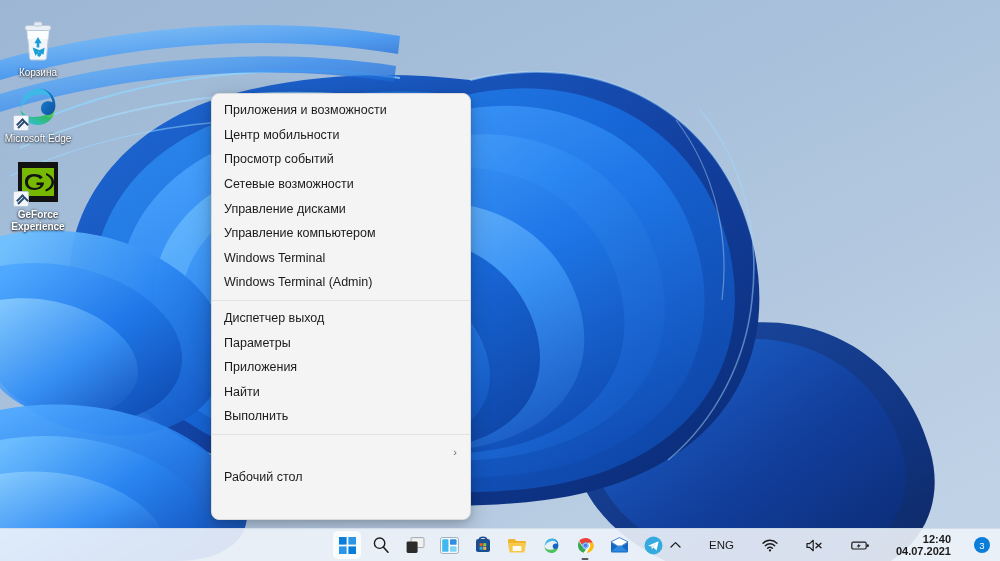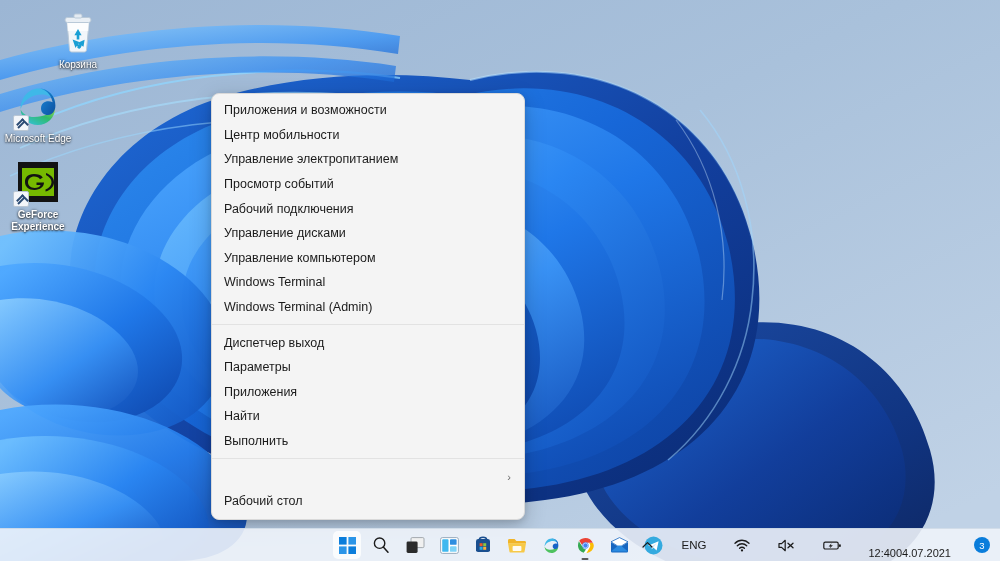--- a/index.html
+++ b/index.html
@@ -39,21 +39,21 @@
     border-left:2px solid #2a4a73; border-top:2px solid #2a4a73;
     transform:rotate(45deg);
   }
   .shortcut-arrow::before {
     content:""; position:absolute; left:3.5px; top:10.5px; width:9px; height:2px;
     background:#2a4a73; transform:rotate(-45deg); transform-origin:left center;
   }
 
   
   #winx {
-    position:absolute; left:211px; top:93px; width:314px; height:427px;
+    position:absolute; left:211px; top:93px; width:260px; height:427px;
     background:#f4f4f4; border:1px solid #d9d9d9; border-radius:8px;
     box-shadow:0 7px 22px rgba(0,0,0,.20), 0 2px 6px rgba(0,0,0,.12);
     overflow:hidden; padding:4px 0;
   }
   .mi {
     position:relative; display:flex; align-items:center;
     height:24.6px; padding:0 12px 0 12px;
     font-size:12.5px; color:#1b1b1b; white-space:nowrap; cursor:default;
   }
   .mi .chev {
@@ -86,23 +86,23 @@
   #tb-tray {
     position:absolute; right:8px; display:flex; align-items:center;
     gap:16px; height:33px;
   }
   .tray-item {
     height:27px; display:flex; align-items:center; justify-content:center;
     padding:0 6px; border-radius:4px; cursor:default;
     font-size:11.5px; color:#1b1b1b;
   }
   #clock {
-    display:flex; flex-direction:row; align-items:flex-end;
+    display:flex; flex-direction:column; align-items:flex-end;
     justify-content:center; line-height:12px; padding:0 7px 0 4px;
-    font-size:11px; color:#1b1b1b; height:27px; border-radius:4px; cursor:default;
+    font-size:11px; color:#1b1b1b; height:27px; border-radius:4px; cursor:default;font-weight:bold;
   }
   #badge {
     width:16px; height:16px; border-radius:50%; background:#0a7ddb;
     color:#fff; font-size:9.5px; display:flex; align-items:center;
     justify-content:center; margin-right:2px; cursor:default;
   }
   svg { overflow:visible; }
 </style>
 </head>
 <body>
@@ -189,21 +189,21 @@
       <path d="M0 60 C120 26 270 14 400 36 L398 54 C268 32 126 44 0 80 Z" fill="url(#r5)" opacity="0.8"></path>
       <path d="M0 94 C118 58 266 46 396 66 L394 82 C266 62 122 74 0 112 Z" fill="url(#r3)" opacity="0.7"></path>
 
       <path d="M700 110 C742 160 760 230 752 300 C746 360 716 420 668 460" stroke="#9fd8ff" stroke-width="1.6" fill="none" opacity="0.5"></path>
       <path d="M676 120 C714 170 730 236 722 300" stroke="#cde9ff" stroke-width="1.2" fill="none" opacity="0.4"></path>
 
       <path d="M470 80 C600 48 720 110 752 240" stroke="url(#edgeglow)" stroke-width="2" fill="none" opacity="0.6"></path>
     </svg>
   </div>
 
-  <div class="desk-icon" style="left:0px; top:8px;margin-left:40px;">
+  <div class="desk-icon" style="left:0px; top:16px;">
     <div class="glyph">
       <svg viewBox="0 0 48 48" width="48" height="48">
         <path d="M13 14 L35 14 L32.5 42 Q32.3 44 30.3 44 L17.7 44 Q15.7 44 15.5 42 Z" fill="#f2f6fa" stroke="#b9c9d8" stroke-width="1"></path>
         <path d="M13 14 L35 14 L34.2 23 L13.8 23 Z" fill="#ffffff" opacity="0.75"></path>
         <rect x="11" y="9.5" width="26" height="5" rx="2.4" fill="#e9eff5" stroke="#b9c9d8" stroke-width="1"></rect>
         <rect x="20" y="6" width="8" height="4" rx="1.6" fill="#e4ebf2" stroke="#b9c9d8" stroke-width="1"></rect>
         <g fill="#1a9fd4">
           <path d="M24 21 l3.6 6.2 h-2.3 v4.2 h-2.6 v-4.2 h-2.3 Z"></path>
           <path d="M18.6 31.5 l6.6 2.4 -1.2 2 3.6 2.1 -1.3 2.2 -3.6 -2.1 -1.2 2 Z"></path>
           <path d="M30.6 31.8 l-1.1 6.9 -2 -1.2 -2.1 3.6 -2.2 -1.3 2.1 -3.6 -2 -1.2 Z"></path>
@@ -251,27 +251,24 @@
 
   <div id="winx">
 
     <div class="mi">
         <span>Приложения и возможности</span>
       </div>
     <div class="mi">
         <span>Центр мобильности</span>
       </div>
     <div class="mi">
-        <span>Управление электропитанием</span>
-      </div>
-    <div class="mi">
         <span>Просмотр событий</span>
       </div>
     <div class="mi">
-        <span>Рабочий подключения</span>
+        <span>Сетевые возможности</span>
       </div>
     <div class="mi">
         <span>Управление дисками</span>
       </div>
     <div class="mi">
         <span>Управление компьютером</span>
       </div>
     <div class="mi">
         <span>Windows Terminal</span>
       </div>

